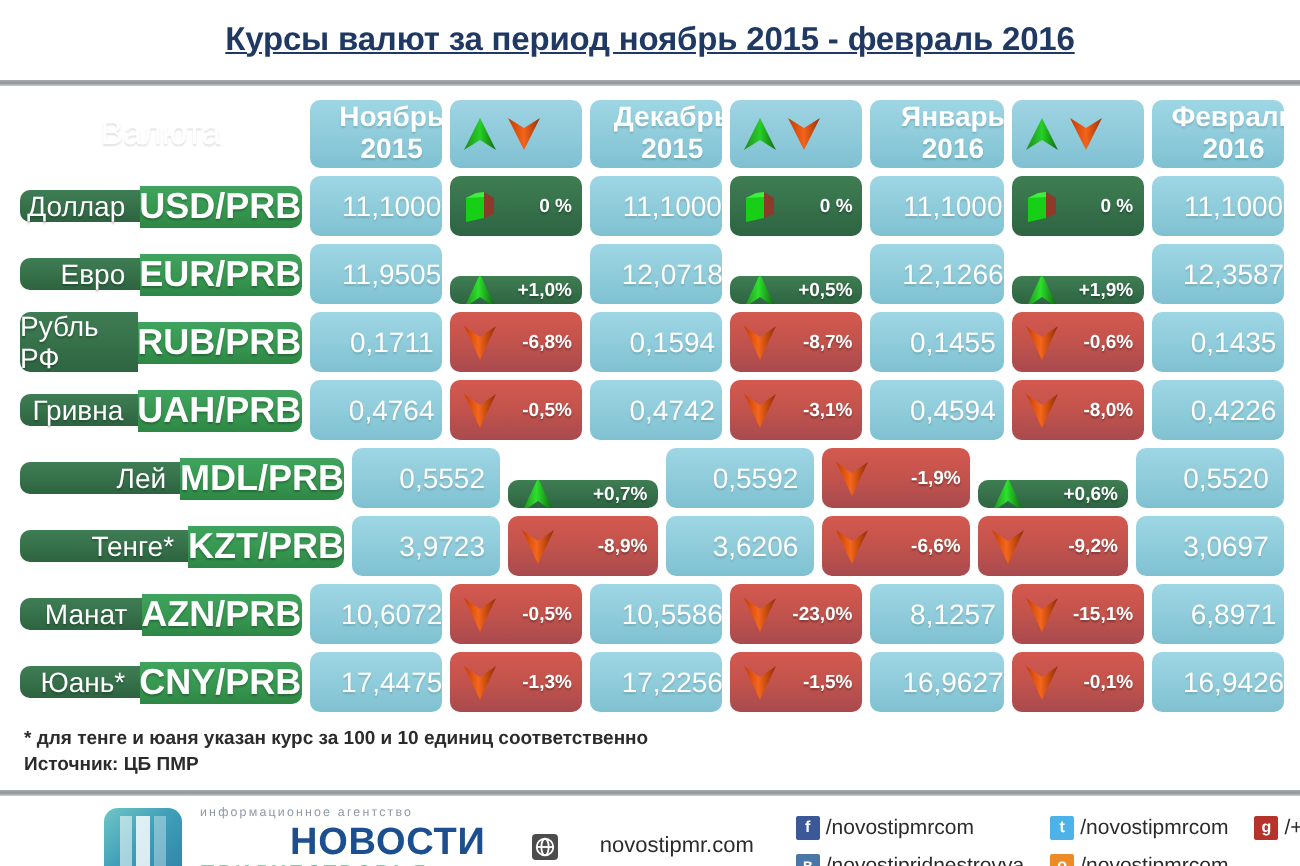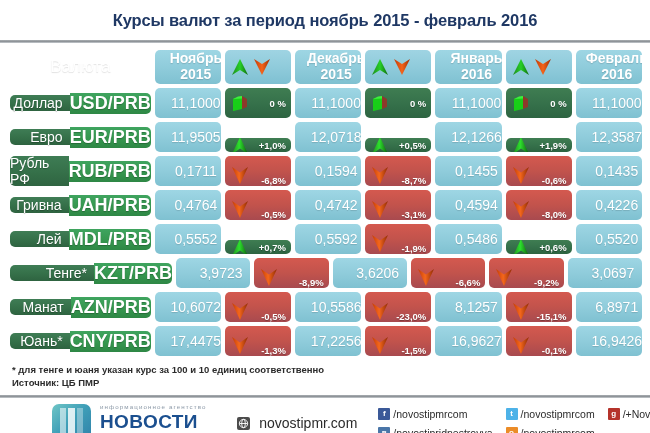--- a/index.html
+++ b/index.html
@@ -21,20 +21,21 @@
     display: flex;
     align-items: center;
     justify-content: center;
   }
   #page-title {
     font-size: 16.5px;
     font-weight: bold;
     color: #1f3864;
     letter-spacing: -0.1px;
     white-space: nowrap;
+    text-decoration: underline;
   }
   .hr-rule {
     height: 3px;
     background: linear-gradient(to bottom, #a9aeb2 0%, #8f9499 50%, #c9ced2 100%);
     margin: 0;
   }
 
   
   #rates-table {
     margin-top: 7px;
@@ -136,21 +137,20 @@
   }
   .c-chg .pct {
     flex: 1;
     text-align: right;
     color: #ffffff;
     text-shadow: 0 1px 1px rgba(0,0,0,0.3);
     font-size: 9.5px;
   }
   .chg-down {
     background: linear-gradient(to bottom, #d4594f 0%, #c2534c 50%, #a84a4f 100%);
-    align-items: flex-end;
   }
   .chg-up {
     background: linear-gradient(to bottom, #3f7d52 0%, #35704a 55%, #2d6441 100%);
     margin-top: 16px;
   }
   .chg-flat {
     background: linear-gradient(to bottom, #3f7d52 0%, #35704a 55%, #2d6441 100%);
   }
 
   .icon-wrap { width: 22px; height: 22px; display: block; flex: 0 0 auto; }
@@ -199,35 +199,36 @@
     letter-spacing: 1.1px;
     color: #8d9aa8;
     margin-bottom: 2px;
   }
   #logo-main {
     font-size: 19px;
     font-weight: bold;
     color: #1b4f8f;
     letter-spacing: 0.4px;
     line-height: 1;
+    margin-left: 45px;
   }
   #logo-sub {
     font-size: 10.6px;
     font-weight: bold;
     color: #2f8f6a;
     letter-spacing: 1.4px;
     margin-top: 1px;
   }
 
   #site-link {
     display: flex;
     align-items: center;
-    gap: 9px;
+    gap: 21px;
     margin-left: 14px;
-    font-size: 14px;
+    font-size: 11px;
     color: #2b2b2b;
     flex: 0 0 auto;
   }
   .globe {
     width: 13px; height: 13px; border-radius: 2px;
     background: #4c4c4c;
     display: flex; align-items: center; justify-content: center;
   }
 
   #socials {
@@ -576,21 +577,20 @@
                   <stop offset="0" stop-color="#c43c06"></stop>
                   <stop offset="0.45" stop-color="#f4671c"></stop>
                   <stop offset="1" stop-color="#8f2b04"></stop>
                 </linearGradient>
               </defs>
               <polygon points="11,20 3,3 11,8.5 19,3" fill="url(#d41)"></polygon>
             </svg>
           </span>
           <span class="pct">-1,9%</span>
         </div>
-        <div class="cell c-val">0,5486</div>
         <div class="cell c-chg chg-up">
           <span class="icon-wrap">
             <svg width="22" height="22" viewBox="0 0 22 22">
               <defs>
                 <linearGradient id="u42" x1="0" y1="0" x2="1" y2="0">
                   <stop offset="0" stop-color="#1f8a1f"></stop>
                   <stop offset="0.45" stop-color="#2ee02e"></stop>
                   <stop offset="1" stop-color="#0d5c0d"></stop>
                 </linearGradient>
               </defs>

